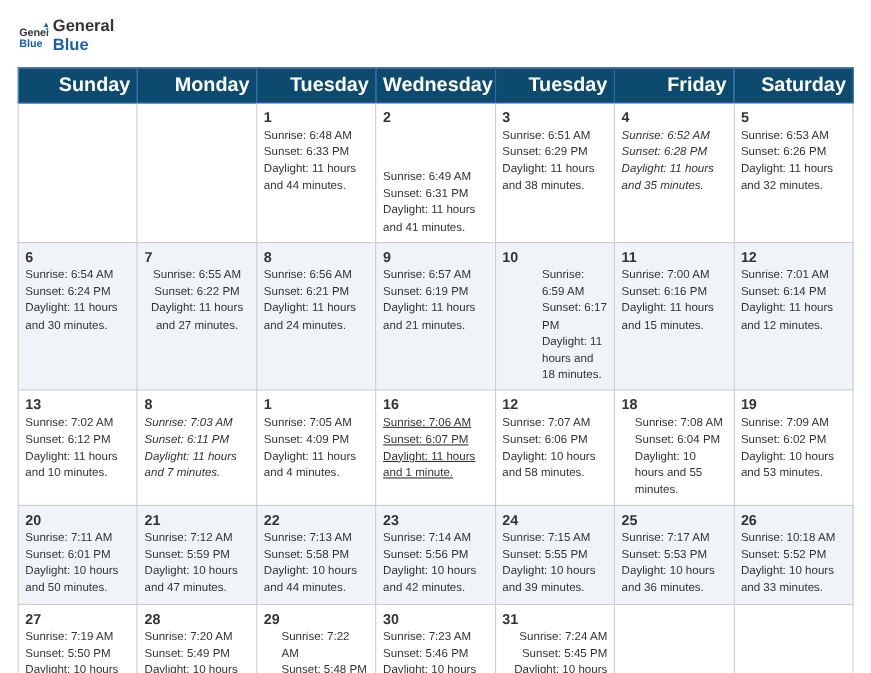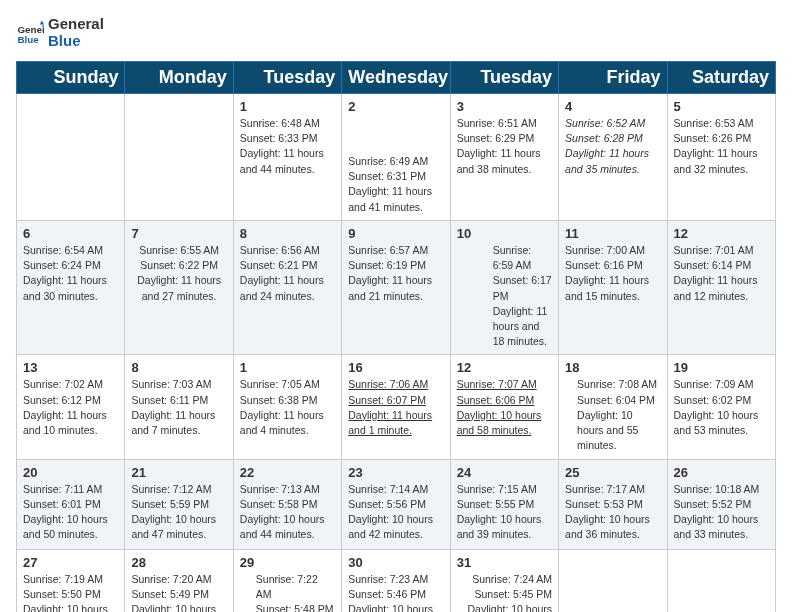--- a/index.html
+++ b/index.html
@@ -198,39 +198,39 @@
       </tr>
       <tr>
         <td>
           <span class="day-num">13</span>
           <div class="day-info" style="white-space: pre-line;">Sunrise: 7:02 AM
 Sunset: 6:12 PM
 Daylight: 11 hours and 10 minutes.</div>
         </td>
         <td>
           <span class="day-num">8</span>
-          <div class="day-info" style="white-space: pre-line;">Sunrise: 7:03 AM
+          <div class="day-info" style="white-space: pre-line; font-style: italic;">Sunrise: 7:03 AM
 Sunset: 6:11 PM
 Daylight: 11 hours and 7 minutes.</div>
         </td>
         <td>
           <span class="day-num">1</span>
           <div class="day-info" style="white-space: pre-line;">Sunrise: 7:05 AM
-Sunset: 6:38 PM
+Sunset: 4:09 PM
 Daylight: 11 hours and 4 minutes.</div>
         </td>
         <td>
           <span class="day-num">16</span>
           <div class="day-info" style="white-space: pre-line; text-decoration: underline;">Sunrise: 7:06 AM
 Sunset: 6:07 PM
 Daylight: 11 hours and 1 minute.</div>
         </td>
         <td>
           <span class="day-num">12</span>
-          <div class="day-info" style="white-space: pre-line; text-decoration: underline;">Sunrise: 7:07 AM
+          <div class="day-info" style="white-space: pre-line;">Sunrise: 7:07 AM
 Sunset: 6:06 PM
 Daylight: 10 hours and 58 minutes.</div>
         </td>
         <td>
           <span class="day-num">18</span>
           <div class="day-info" style="white-space: pre-line; margin-left: 12px;">Sunrise: 7:08 AM
 Sunset: 6:04 PM
 Daylight: 10 hours and 55 minutes.</div>
         </td>
         <td>

